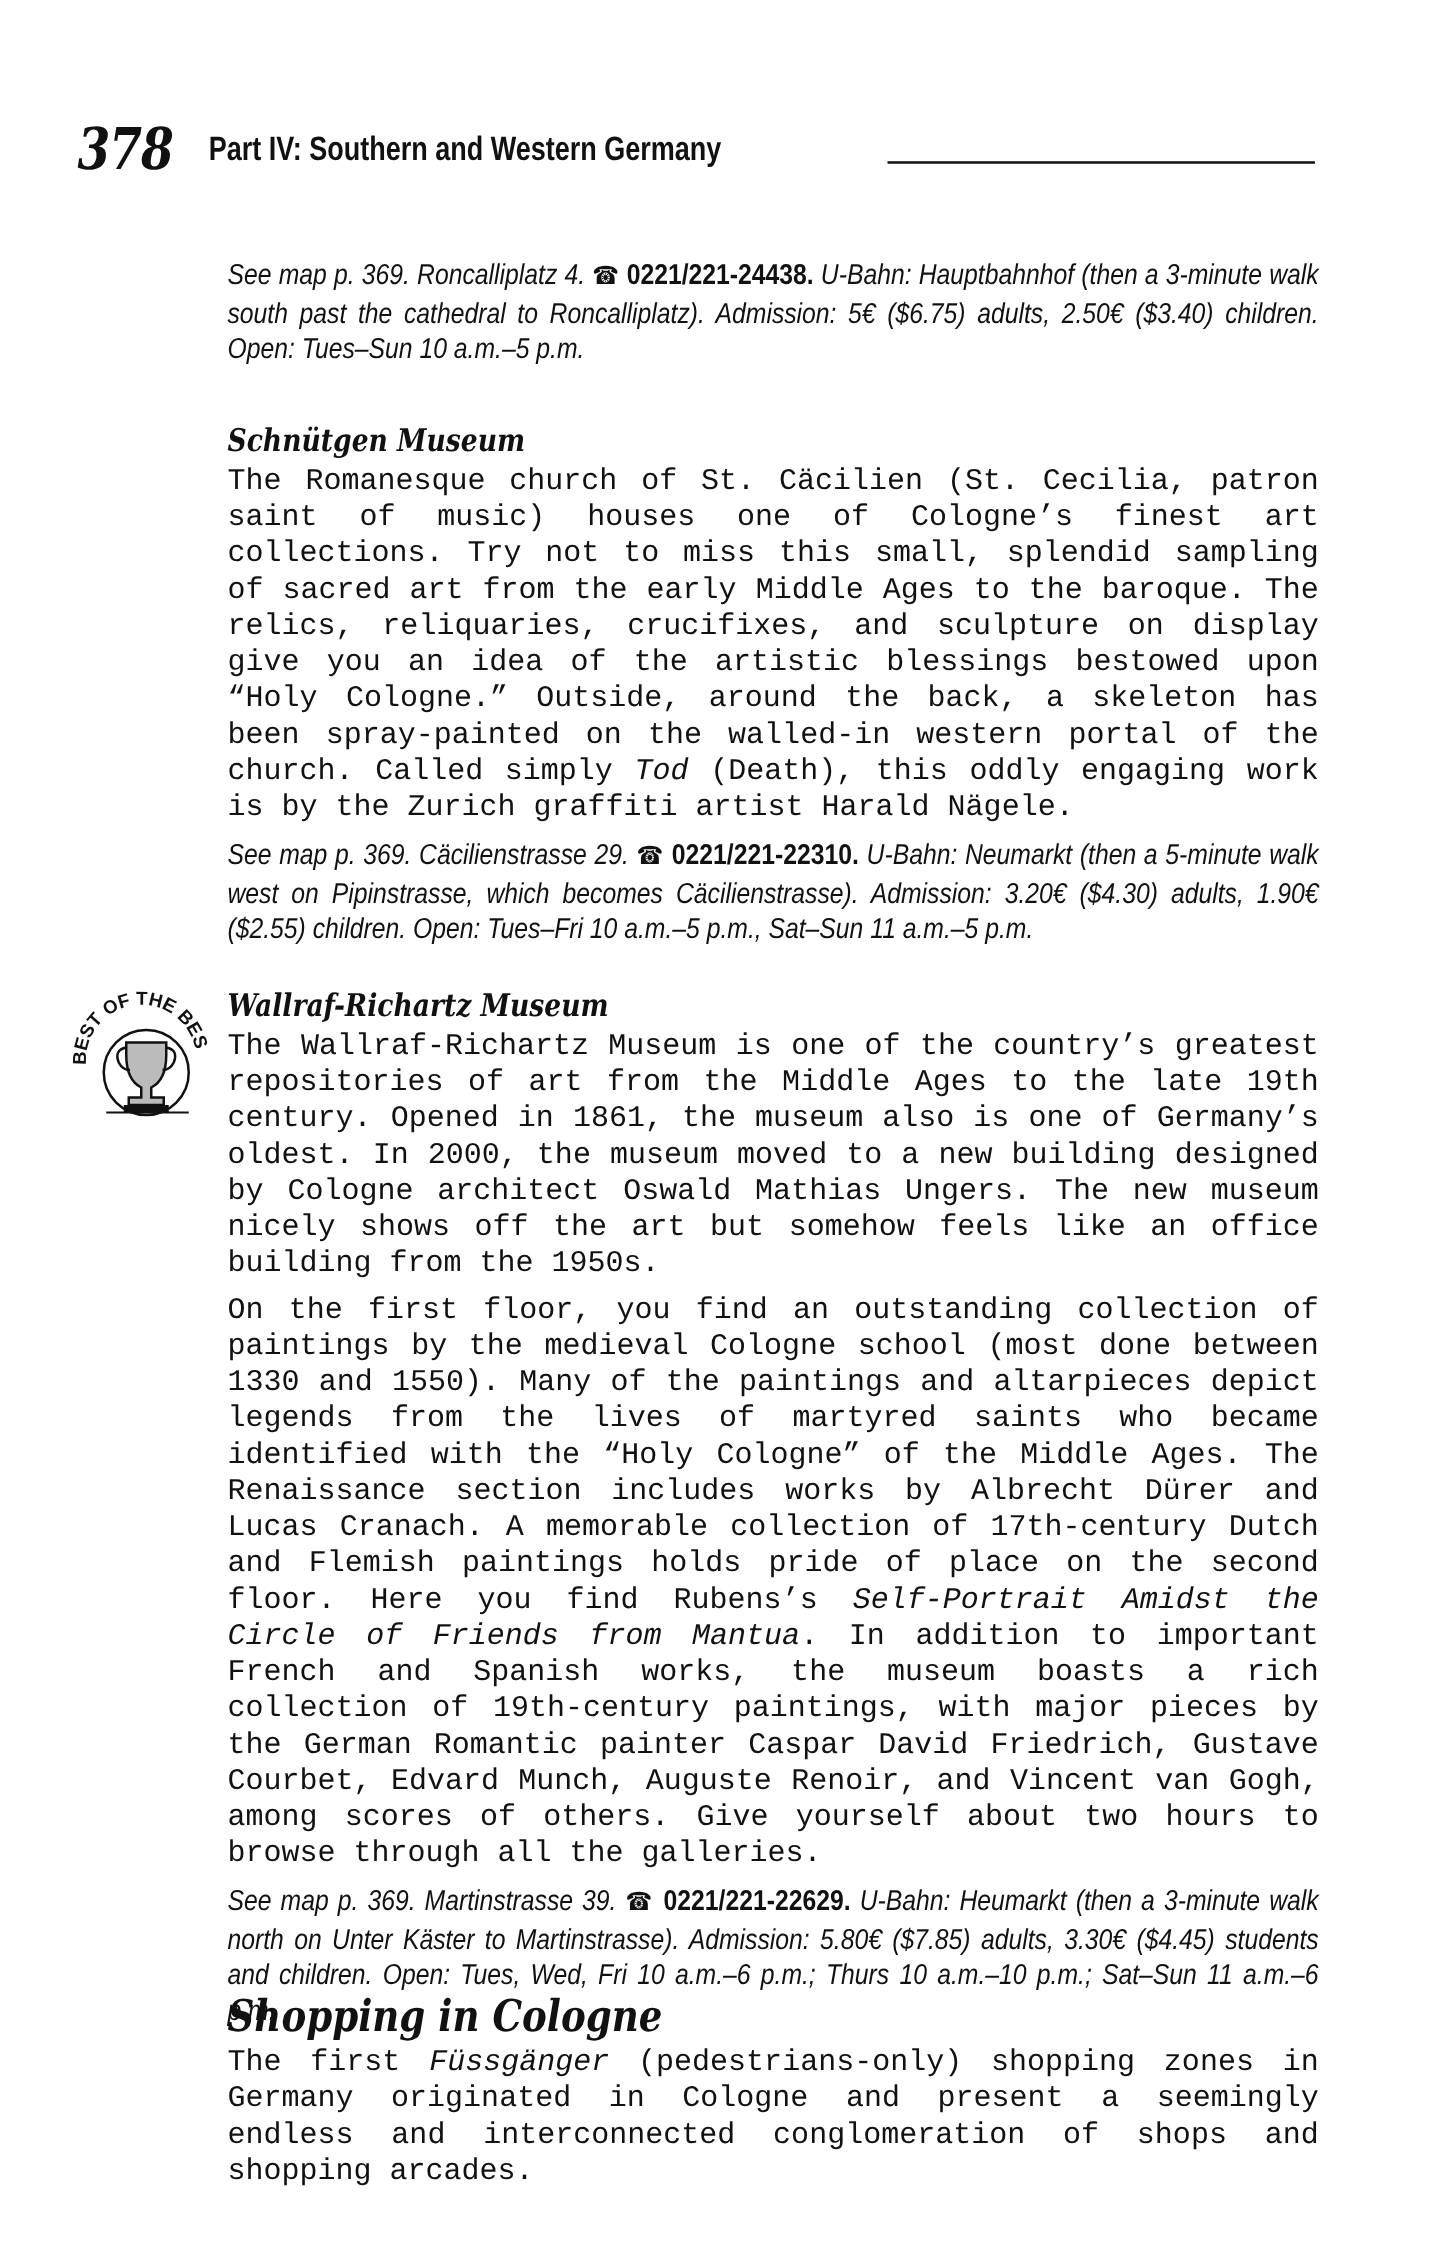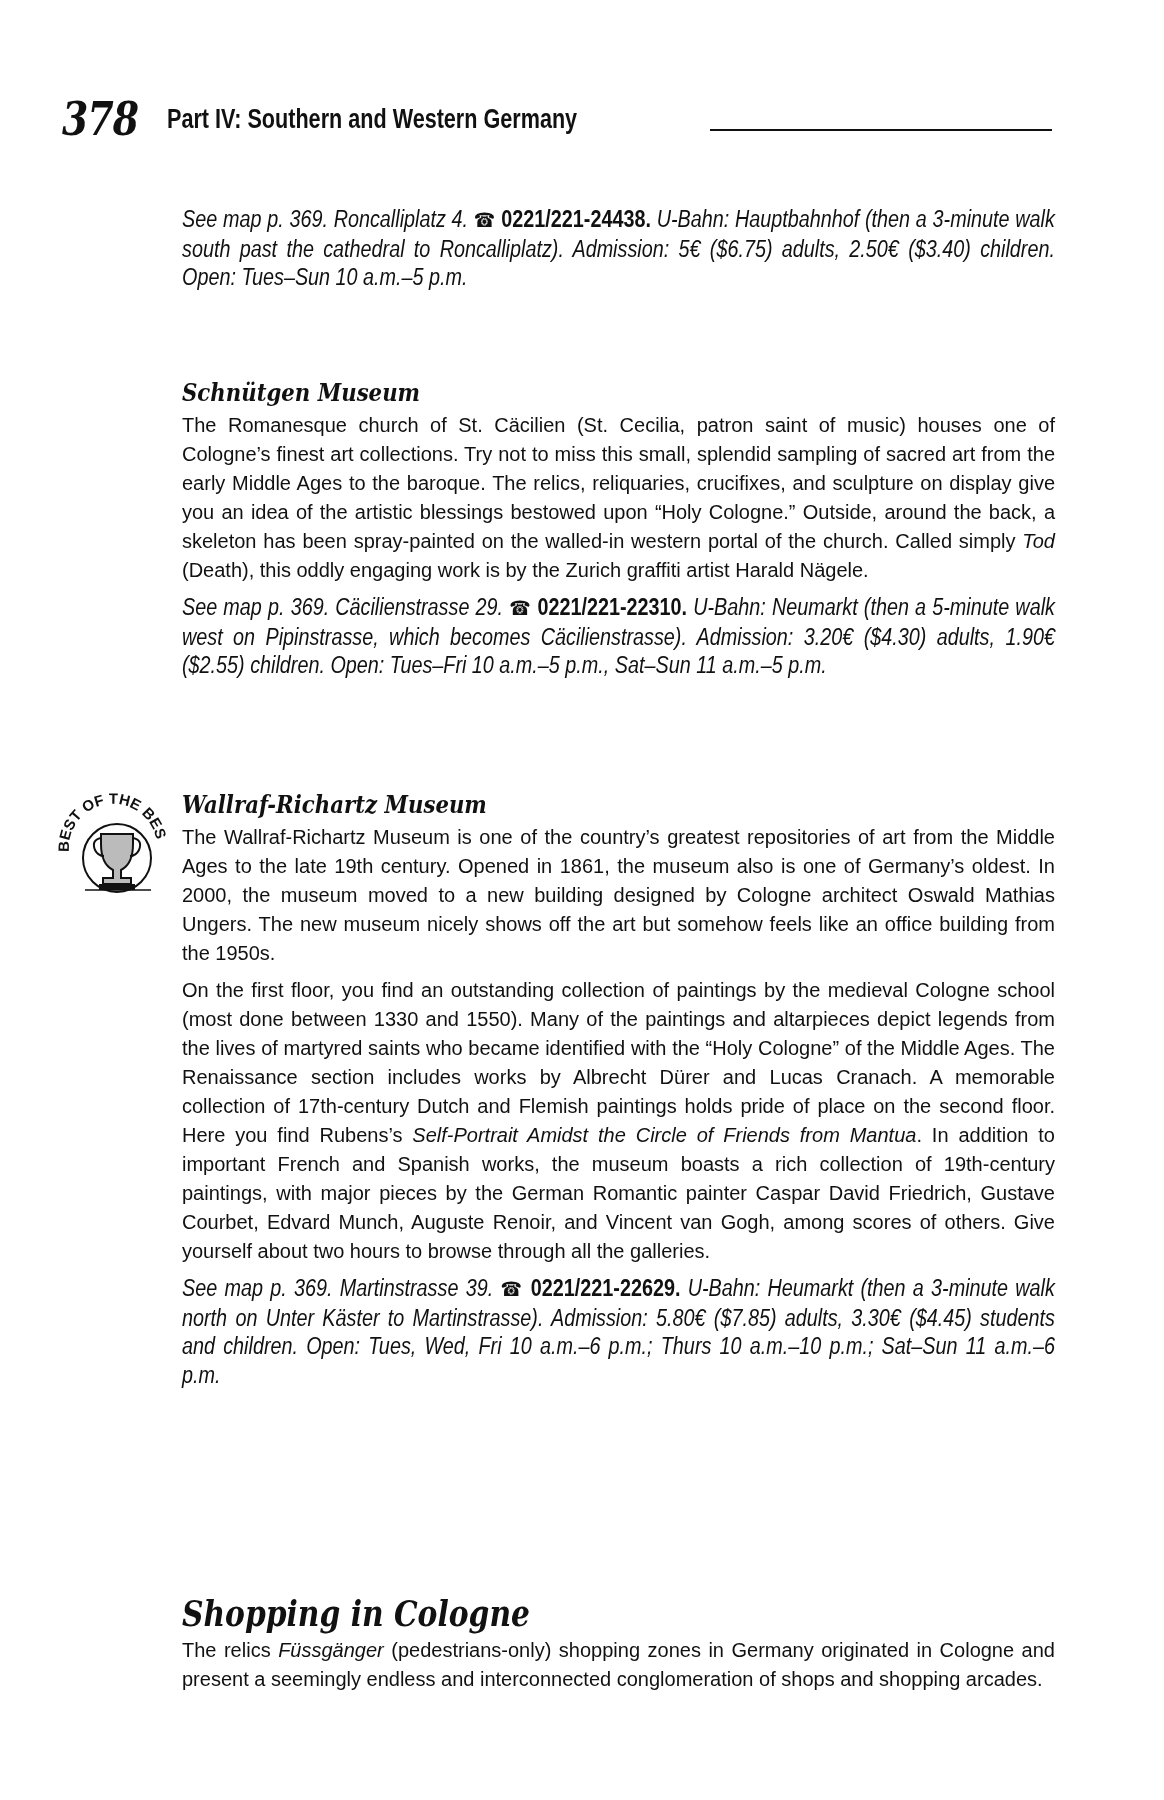--- a/index.html
+++ b/index.html
@@ -8,21 +8,21 @@
   .page-num { position: absolute; left: 0; top: 8px; font-family: "DejaVu Serif", serif; font-style: italic; font-weight: bold; font-size: 46px; letter-spacing: -1px; transform: scaleX(0.82); transform-origin: left; }
   .running-head { position: absolute; left: 105px; top: 20px; font-family: "Liberation Sans", sans-serif; font-weight: bold; font-size: 27px; transform: scaleX(0.8); transform-origin: left; white-space: nowrap; }
   .head-rule { position: absolute; left: 648px; top: 45px; width: 342px; height: 2px; background: #111; }
 
   .col { position: absolute; left: 182px; width: 873px; }
   .info { font-family: "Liberation Sans", sans-serif; font-style: italic; font-size: 23px; line-height: 28.5px; transform: scaleX(0.86); transform-origin: left; width: 1015px; text-align: justify; }
   .info .phone { font-style: normal; font-weight: bold; }
   .phone-icon { font-style: normal; font-size: 20px; }
   .h2 { font-family: "DejaVu Serif", serif; font-style: italic; font-weight: bold; font-size: 25px; transform: scaleX(0.85); transform-origin: left; white-space: nowrap; }
   .h1 { font-family: "DejaVu Serif", serif; font-style: italic; font-weight: bold; font-size: 35px; transform: scaleX(0.85); transform-origin: left; white-space: nowrap; }
-  .body { font-family: Liberation Sans, sans-serif; font-size: 20px; line-height: 29px; text-align: justify; }
+  .body { font-family: Liberation Mono, monospace; font-size: 24px; line-height: 29px; text-align: justify; }
   .body i { font-style: italic; }
 
   .best-icon { position: absolute; left: 55px; top: 790px; width: 115px; height: 110px; }
 </style>
 </head>
 <body>
 
 <div class="header">
   <div class="page-num">378</div>
   <div class="running-head">Part IV: Southern and Western Germany</div>
@@ -31,21 +31,21 @@
 
 <div class="col" style="top:205px;">
   <div class="info">
     <span>See map p. 369. Roncalliplatz 4.</span>
     <span class="phone-icon">☎</span>
     <span class="phone">0221/221-24438.</span>
     <span>U-Bahn: Hauptbahnhof (then a 3-minute walk south past the cathedral to Roncalliplatz). Admission: 5€ ($6.75) adults, 2.50€ ($3.40) children. Open: Tues–Sun 10 a.m.–5 p.m.</span>
   </div>
 </div>
 
-<div class="col" style="top:338px;margin-top:40px;">
+<div class="col" style="top:338px;">
   <div class="h2">Schnütgen Museum</div>
   <div class="body" style="margin-top:4px;"><span>The Romanesque church of St. Cäcilien (St. Cecilia, patron saint of music) houses one of Cologne’s finest art collections. Try not to miss this small, splendid sampling of sacred art from the early Middle Ages to the baroque. The relics, reliquaries, crucifixes, and sculpture on display give you an idea of the artistic blessings bestowed upon “Holy Cologne.” Outside, around the back, a skeleton has been spray-painted on the walled-in western portal of the church. Called simply </span><i>Tod</i><span> (Death), this oddly engaging work is by the Zurich graffiti artist Harald Nägele.</span></div>
   <div class="info" style="margin-top:8px;">
     <span>See map p. 369. Cäcilienstrasse 29.</span>
     <span class="phone-icon">☎</span>
     <span class="phone">0221/221-22310.</span>
     <span>U-Bahn: Neumarkt (then a 5-minute walk west on Pipinstrasse, which becomes Cäcilienstrasse). Admission: 3.20€ ($4.30) adults, 1.90€ ($2.55) children. Open: Tues–Fri 10 a.m.–5 p.m., Sat–Sun 11 a.m.–5 p.m.</span>
   </div>
 </div>
 
@@ -69,14 +69,14 @@
   <div class="info" style="margin-top:8px;">
     <span>See map p. 369. Martinstrasse 39.</span>
     <span class="phone-icon">☎</span>
     <span class="phone">0221/221-22629.</span>
     <span>U-Bahn: Heumarkt (then a 3-minute walk north on Unter Käster to Martinstrasse). Admission: 5.80€ ($7.85) adults, 3.30€ ($4.45) students and children. Open: Tues, Wed, Fri 10 a.m.–6 p.m.; Thurs 10 a.m.–10 p.m.; Sat–Sun 11 a.m.–6 p.m.</span>
   </div>
 </div>
 
 <div class="col" style="top:1565px;margin-top:28px;">
   <div class="h1">Shopping in Cologne</div>
-  <div class="body" style="margin-top:2px;"><span>The relics </span><i>Füssgänger</i><span> (pedestrians-only) shopping zones in Germany originated in Cologne and present a seemingly endless and interconnected conglomeration of shops and shopping arcades.</span></div>
+  <div class="body" style="margin-top:2px;"><span>The first </span><i>Füssgänger</i><span> (pedestrians-only) shopping zones in Germany originated in Cologne and present a seemingly endless and interconnected conglomeration of shops and shopping arcades.</span></div>
 </div>
 
 </body></html>

